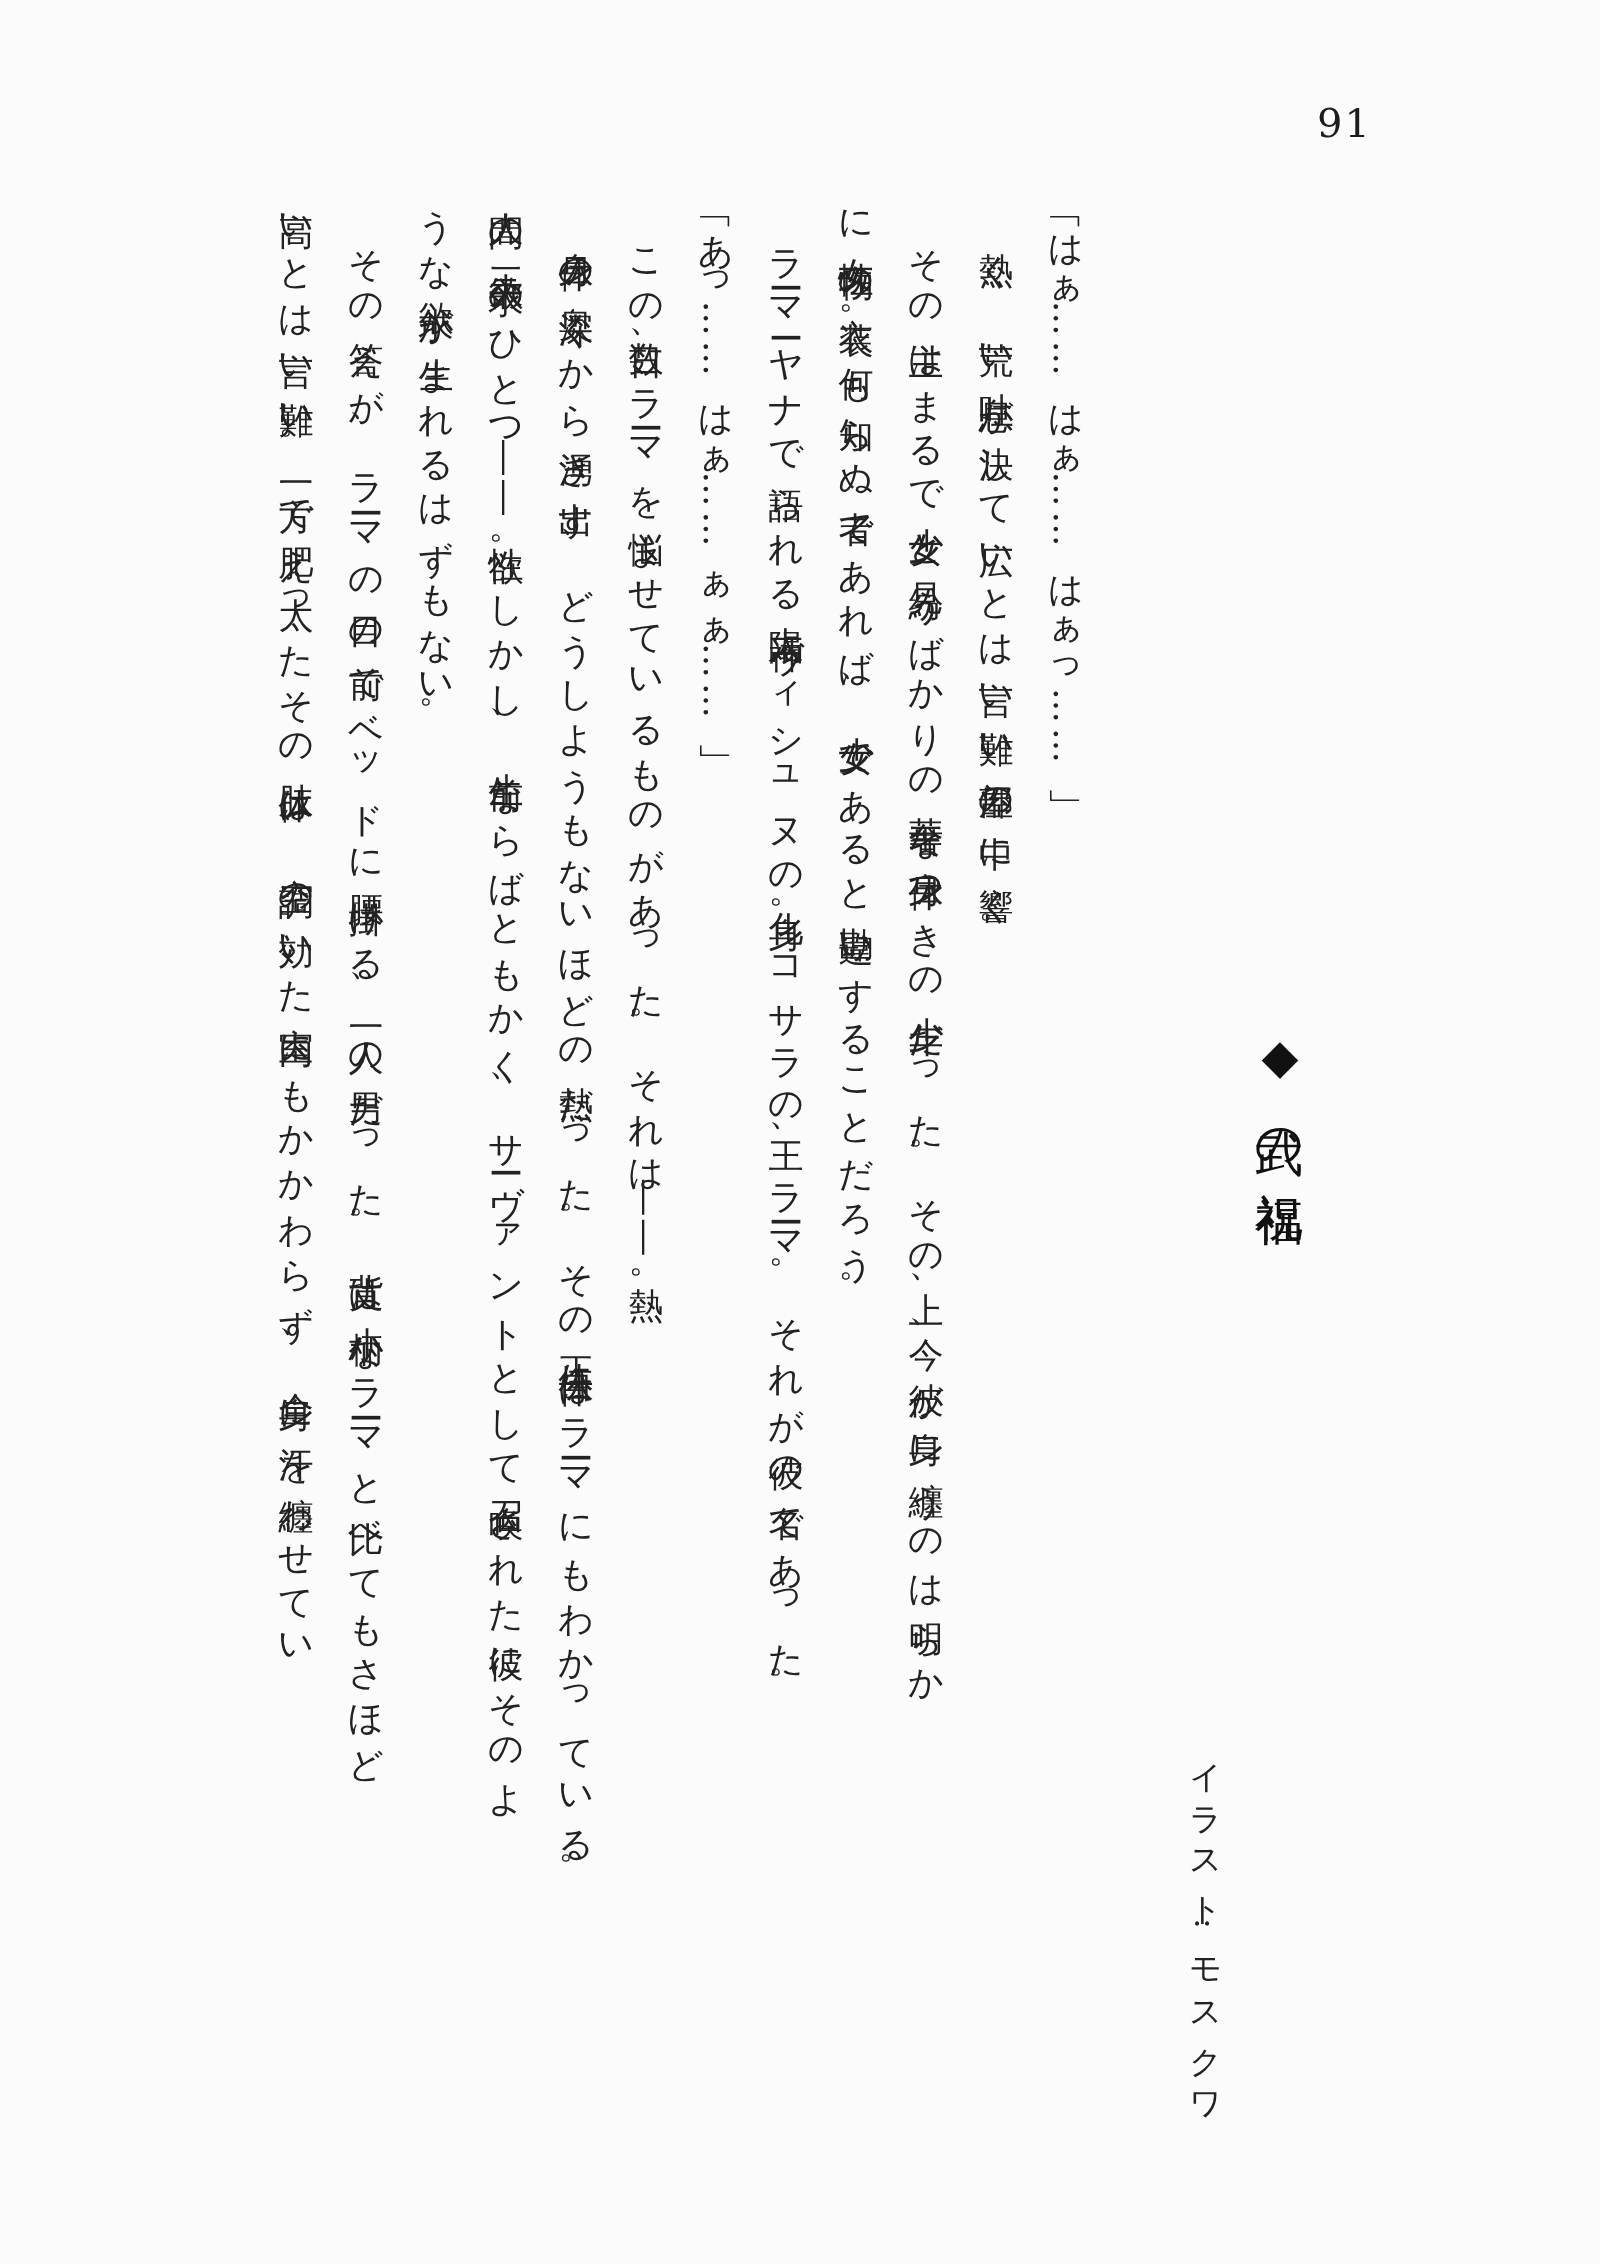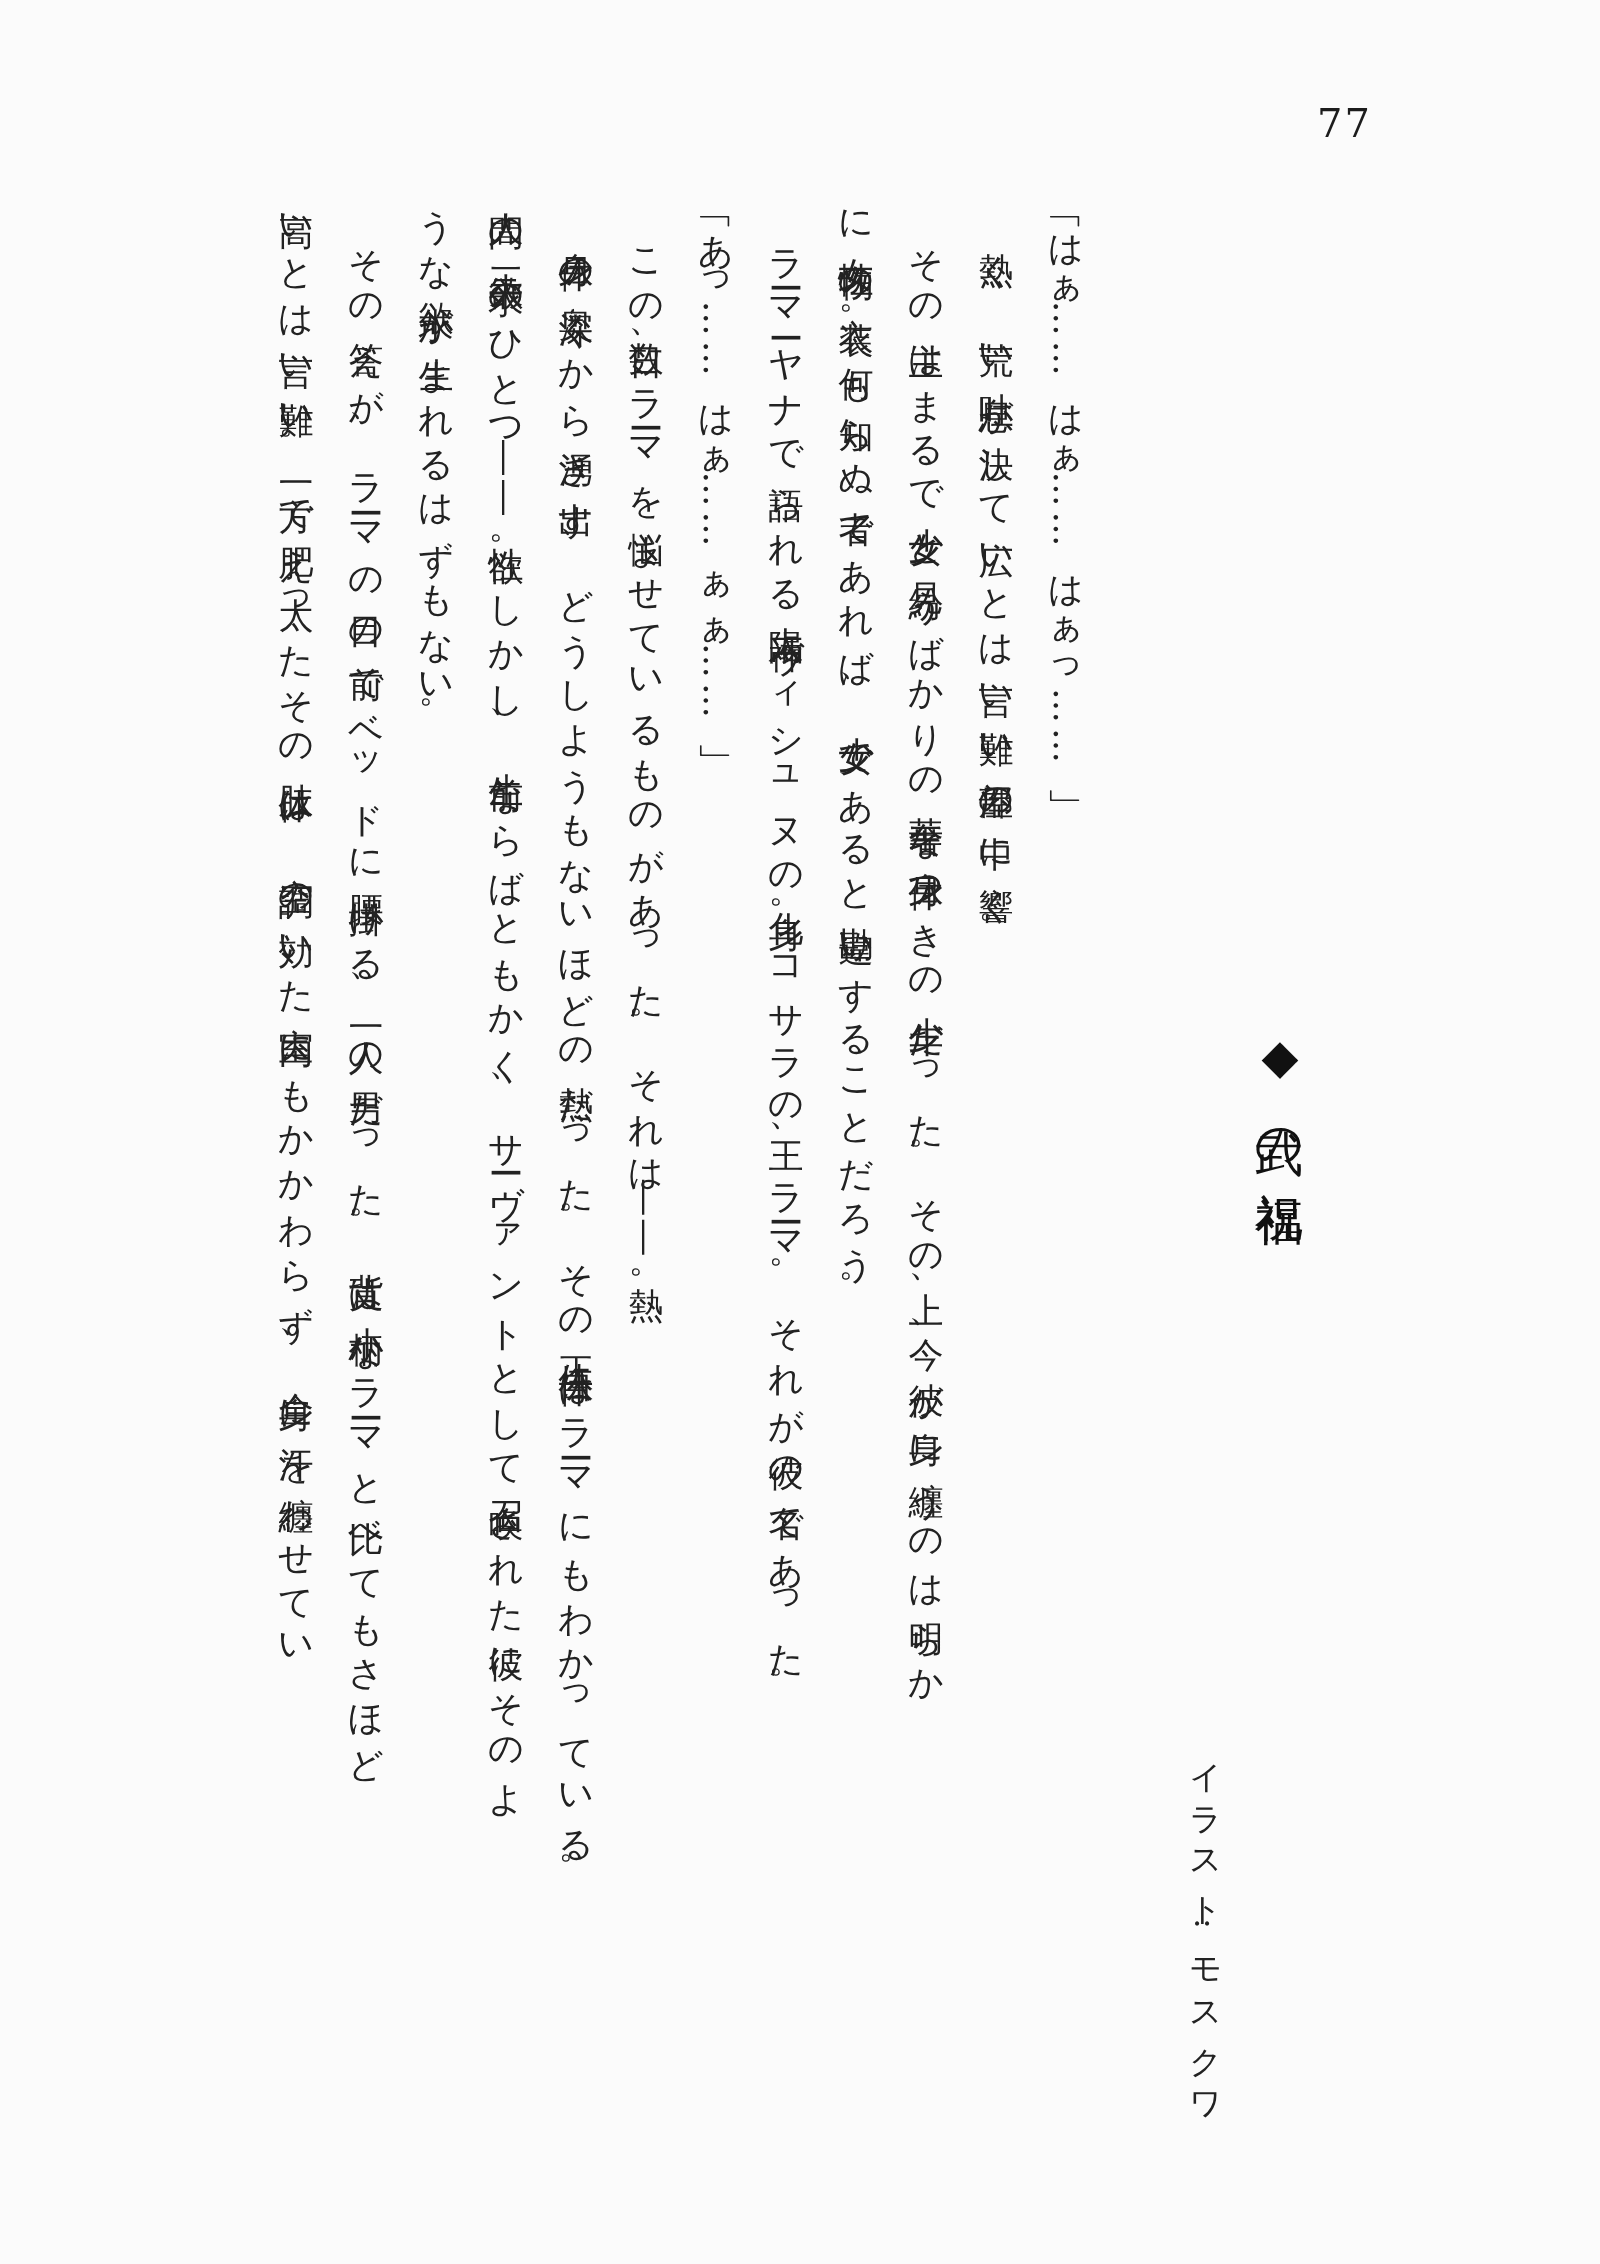--- a/index.html
+++ b/index.html
@@ -75,21 +75,21 @@
     line-height: 42px;
     letter-spacing: 8px;
     color: #222222;
   }
 </style>
 </head>
 <body>
 
 <div class="page">
 
-  <div class="page-number">77</div>
+  <div class="page-number">91</div>
 
   <div class="chapter-title"><span class="diamond">◆</span><span>武の祝福</span></div>
 
   <div class="credit">イラスト:モスクワ</div>
 
   <div class="body-text">
     <p class="line ind-half">「はぁ……はぁ……はぁっ……」</p>
     <p class="line ind-full">熱く、荒い吐息が決して広いとは言い難い部屋の中に響く。</p>
     <p class="line ind-full">その主はまるで少女と見紛うばかりの華奢な身体つきの少年だった。その上、今、彼が身に纏うのは明らか</p>
     <p class="line ind-none">に女性物の衣装。何も知らぬ者であれば、少女であると勘違いすることだろう。</p>

